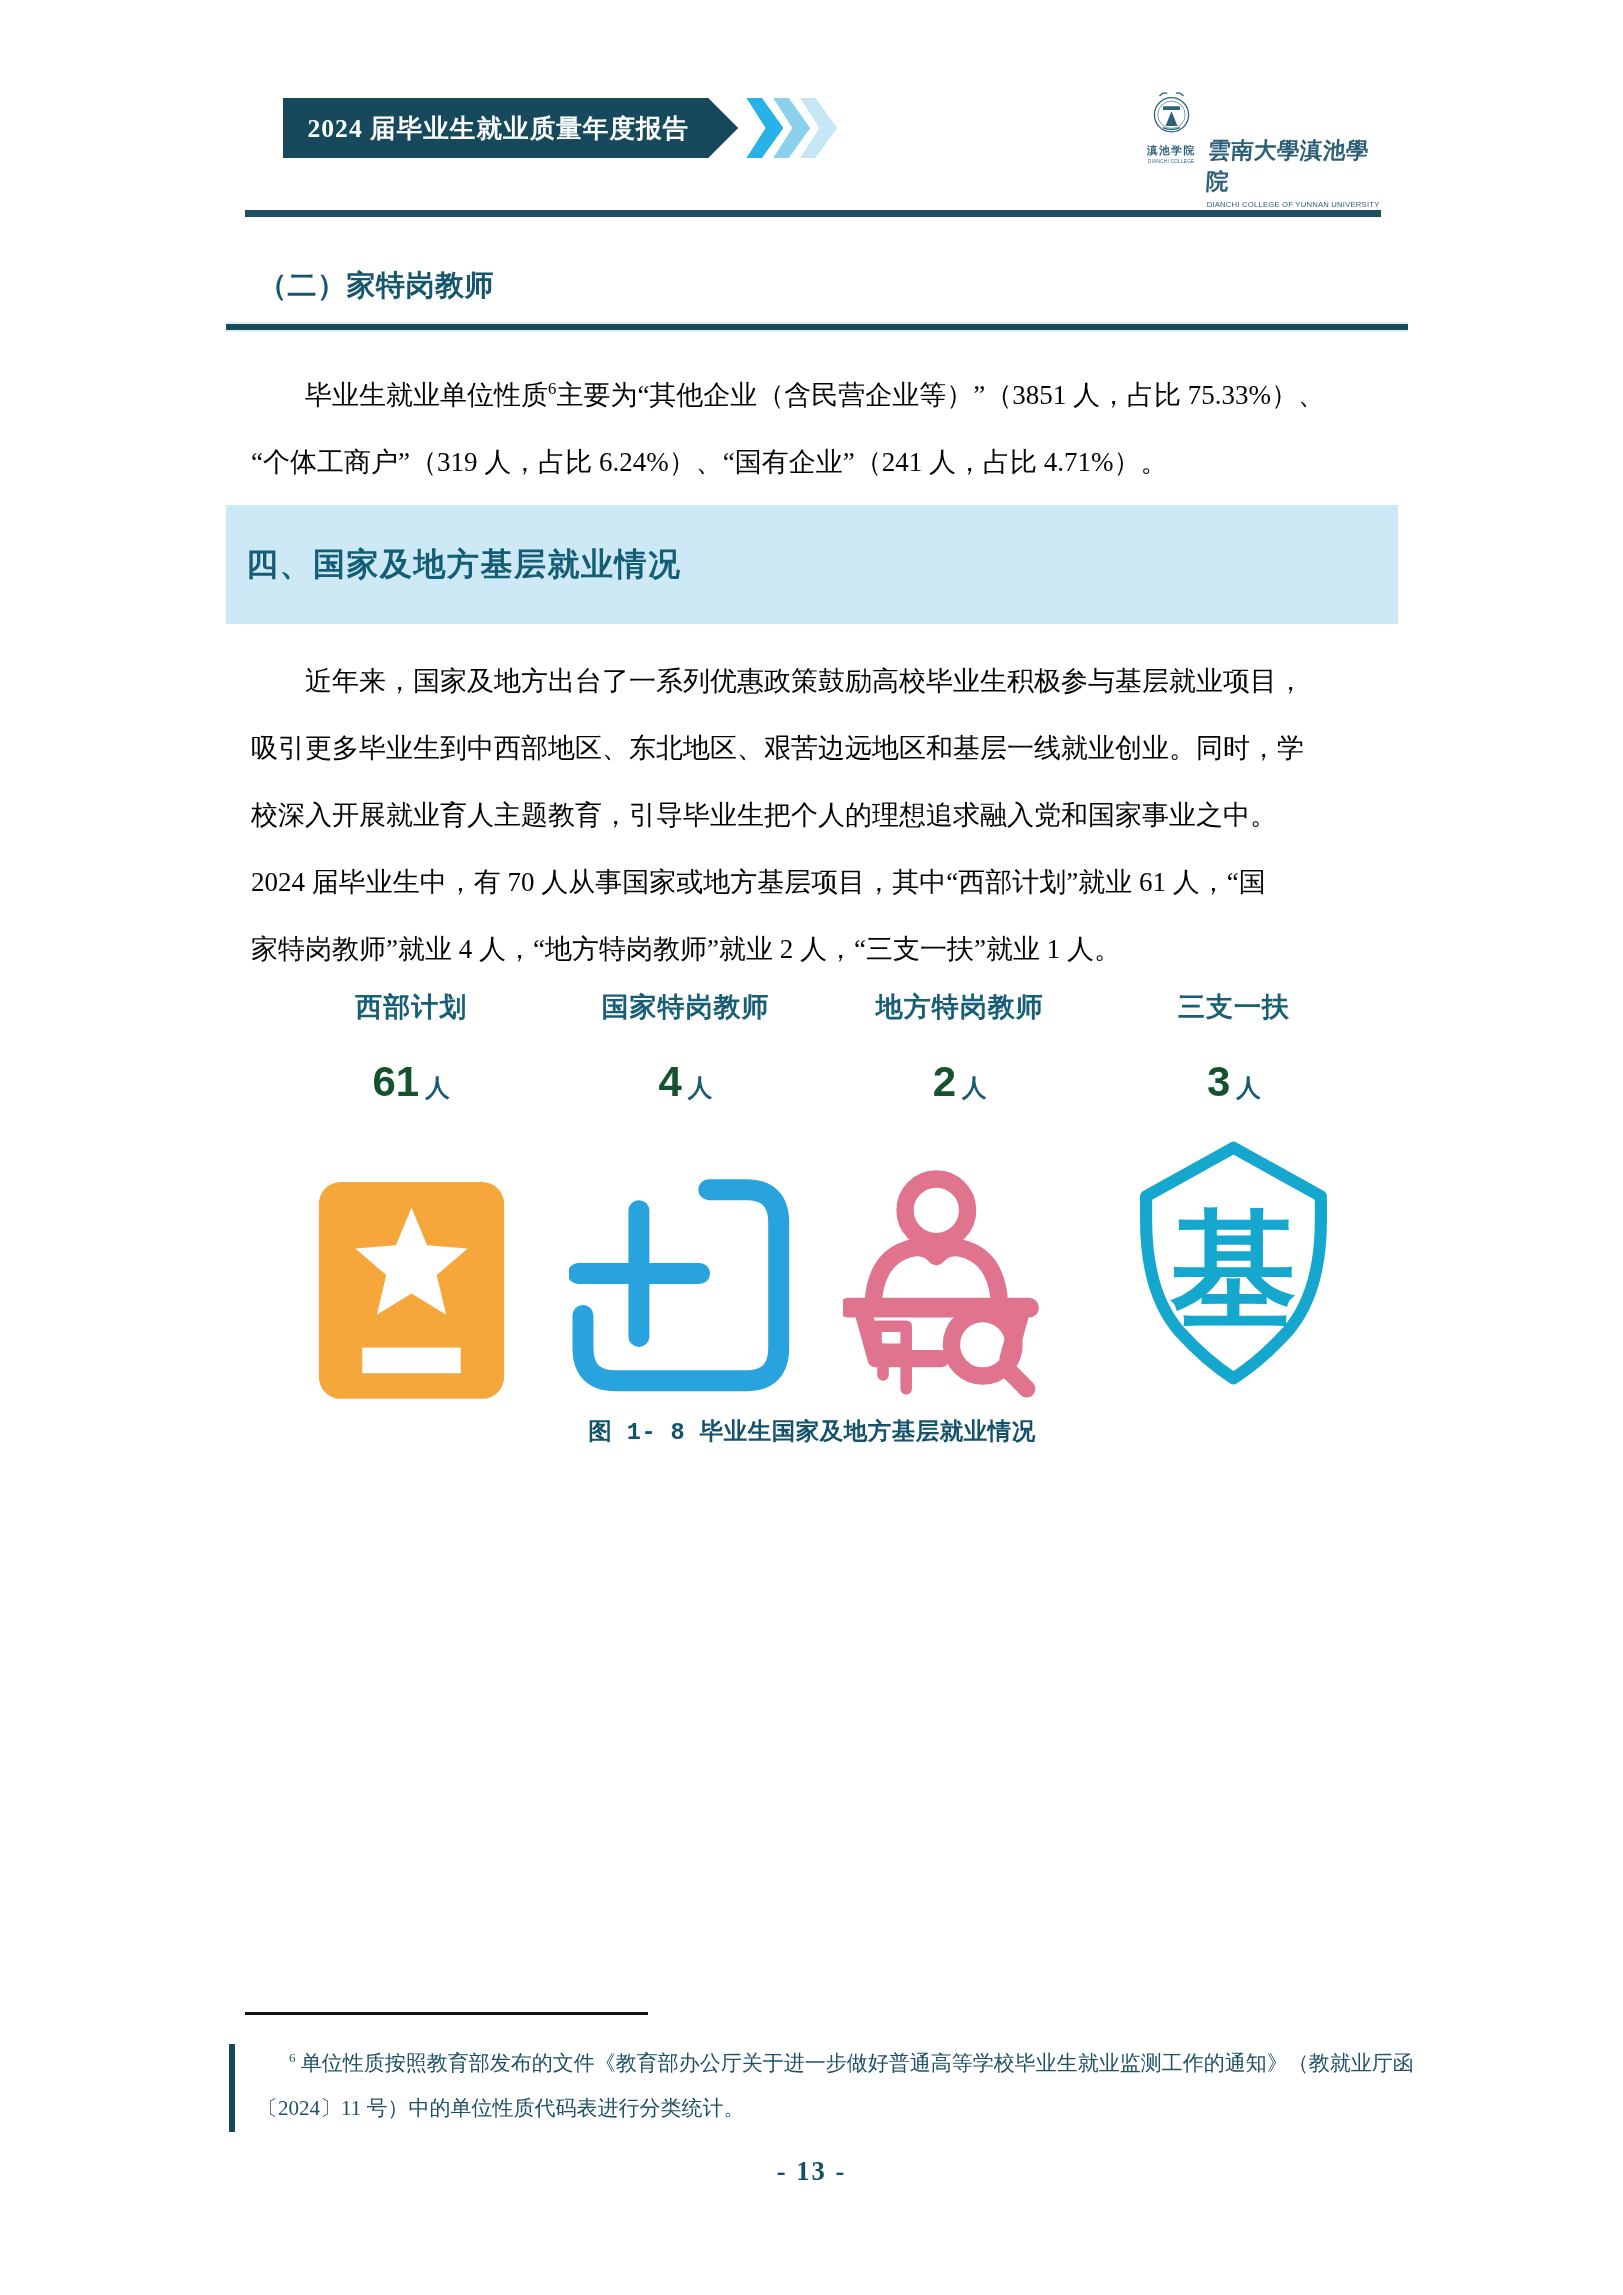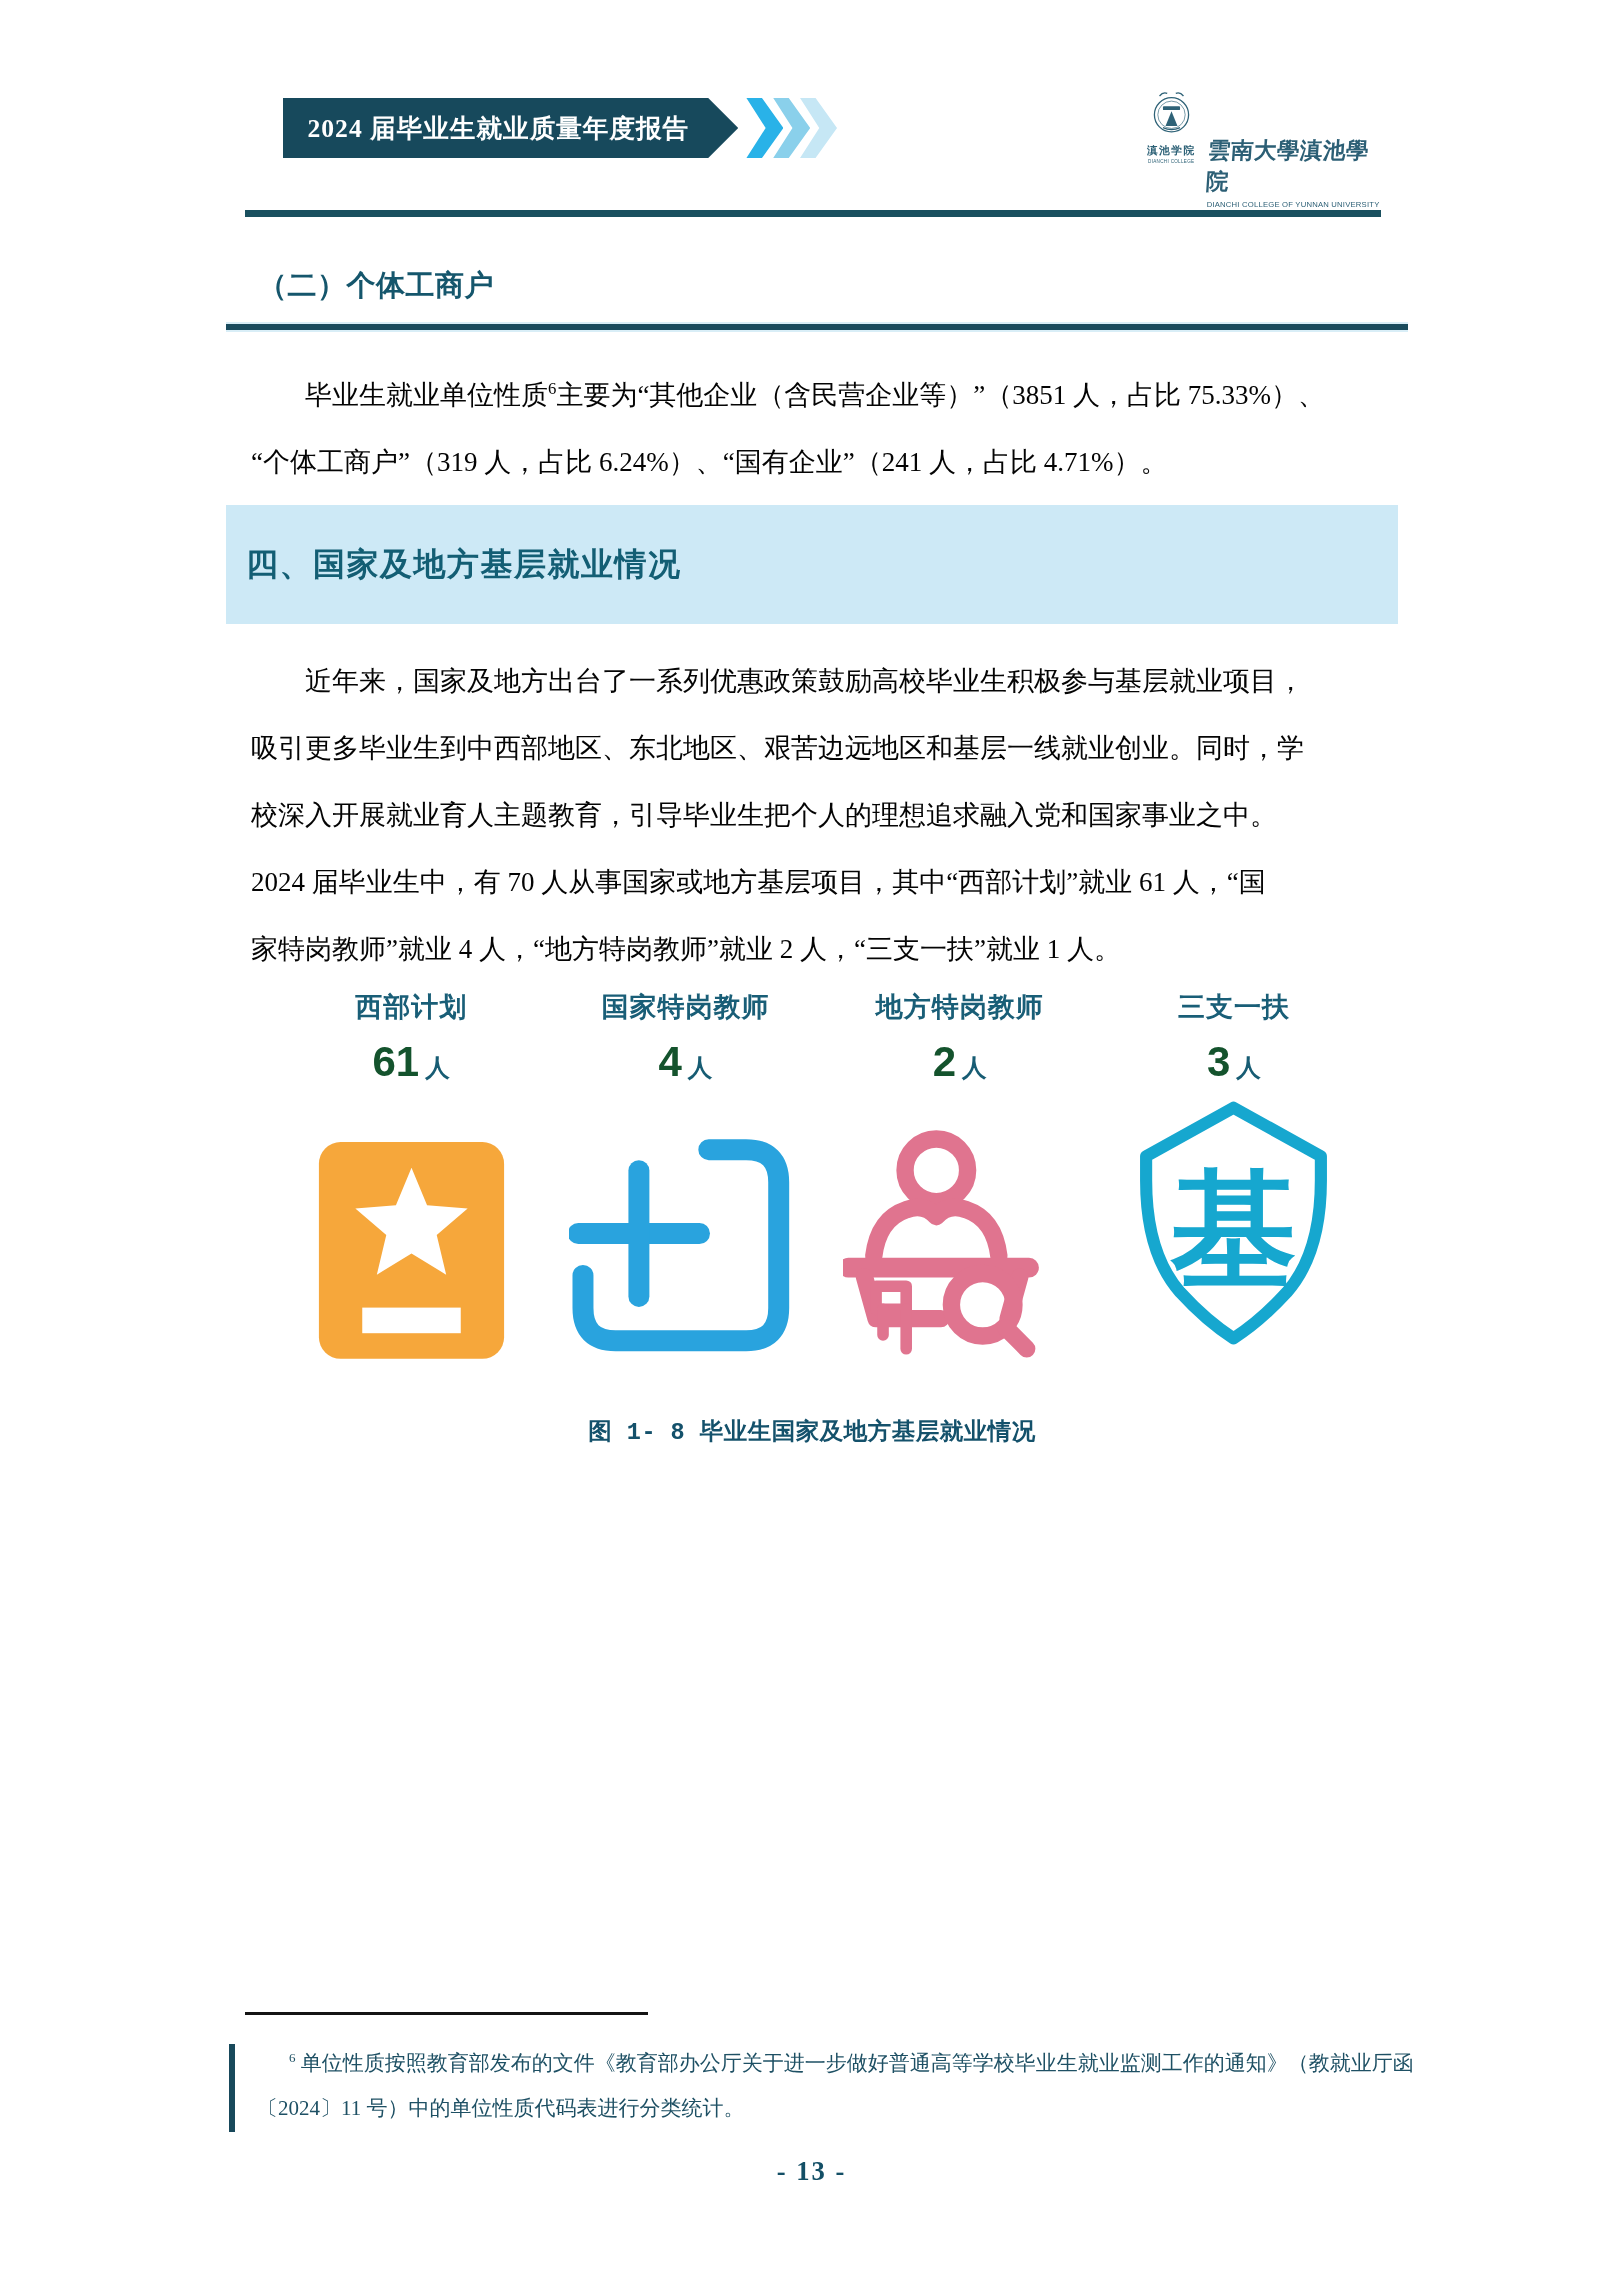--- a/index.html
+++ b/index.html
@@ -43,21 +43,21 @@
   sup.s{font-size:0.62em;vertical-align:super;line-height:0;}
 
   
   .sec4-banner{left:226px;top:505px;width:1172px;height:119px;background:#CDE9F6;
       display:flex;align-items:center;}
   .sec4-banner-text{font-family:"Liberation Sans","DejaVu Sans",sans-serif;font-weight:bold;
       font-size:32px;color:#135E74;letter-spacing:1.5px;padding-left:20px;}
   .p2{left:251px;top:648px;width:1181px;line-height:67px;}
 
   .stats{left:274px;top:989px;width:1097px;display:grid;grid-template-columns:repeat(4,1fr);}
-  .stat-col{display:flex;flex-direction:column;align-items:center;}
+  .stat-col{display:flex;flex-direction:column;align-items:center;gap:20px;}
   .stat-label{font-family:"Liberation Sans","DejaVu Sans",sans-serif;font-weight:bold;
       font-size:27px;color:#195E77;letter-spacing:1px;white-space:nowrap;}
   .stat-value-row{margin-top:13.3px;display:flex;align-items:baseline;}
   .stat-value{font-family:Liberation Sans, sans-serif;font-weight:bold;
       font-size:42px;color:#14532d;}
   .stat-unit{font-family:"Liberation Sans","DejaVu Sans",sans-serif;font-weight:bold;
       font-size:24.5px;color:#175C73;margin-left:6.1px;}
   .stat-icon{margin-top:12.3px;height:266px;display:flex;align-items:flex-end;justify-content:center;}
 
   .fig-caption{left:226px;top:1415px;width:1172px;text-align:center;
@@ -104,21 +104,21 @@
       <div class="logo-caption-en">DIANCHI COLLEGE</div>
     </div>
     <div class="logo-right">
       <div class="logo-cn">雲南大學滇池學院</div>
       <div class="logo-en">DIANCHI COLLEGE OF YUNNAN UNIVERSITY</div>
     </div>
   </div>
 
   <div class="abs hdr-rule"></div>
 
-  <div class="abs sec2-head">（二）个体工商户</div>
+  <div class="abs sec2-head">（二）家特岗教师</div>
   <div class="abs sec2-rule"></div>
 
   <div class="abs para p1">
     <div class="indent">
       <span>毕业生就业单位性质</span><sup class="s">6</sup><span>主要为“其他企业（含民营企业等）”（3851 人，占比 75.33%）、</span>
     </div>
     <div>“个体工商户”（319 人，占比 6.24%）、“国有企业”（241 人，占比 4.71%）。</div>
   </div>
 
   <div class="abs sec4-banner">

